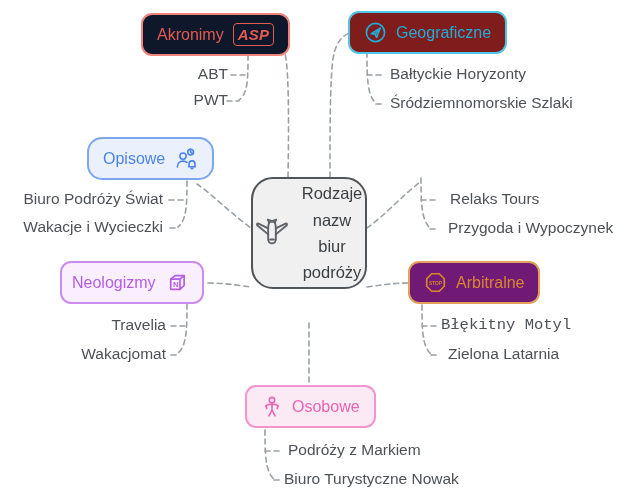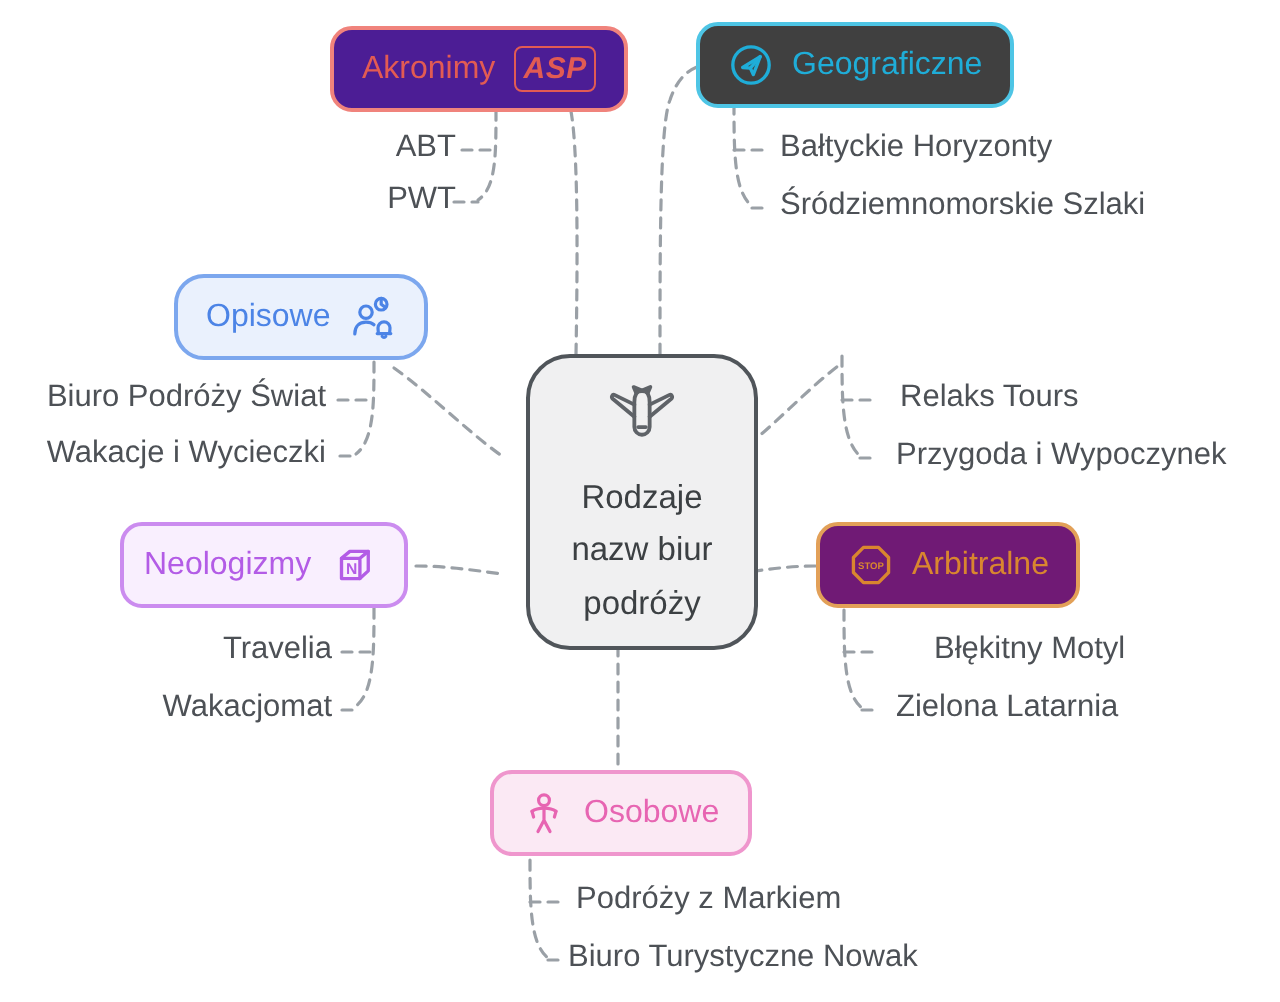--- a/index.html
+++ b/index.html
@@ -7,39 +7,39 @@
   .canvas { position:relative; width:640px; height:501px; background:#ffffff; overflow:hidden; }
 
   svg.connectors { position:absolute; left:0; top:0; width:640px; height:501px; }
   .conn { fill:none; stroke:#9aa0a6; stroke-width:1.6; stroke-dasharray:5 4; stroke-linecap:round; }
 
   .node { position:absolute; display:flex; align-items:center; gap:9px;
           border:2px solid; border-radius:11px; padding:8px 14px;
           font-size:16px; font-weight:500; white-space:nowrap; cursor:pointer; }
   .node .bicon { flex:0 0 auto; display:inline-flex; }
 
-  .c-red    { color:#e25b53; border-color:#f0837c; background:#4c1d95;margin-left:24px; }
-  .c-cyan   { color:#1fadd8; border-color:#4ec5e5; background:#404040; }
+  .c-red    { color:#e25b53; border-color:#f0837c; background:#0f172a; }
+  .c-cyan   { color:#1fadd8; border-color:#4ec5e5; background:#7f1d1d; }
   .c-blue   { color:#4c84e6; border-color:#7ca7ee; background:#eaf1fd;border-radius:15px; }
   .c-green  { color:#3cb07c; border-color:#65c799; background:#e9f8f1; }
   .c-purple { color:#b35ce6; border-color:#cb8cef; background:#f9effe;padding-left:10px; }
   .c-orange { color:#d9862f; border-color:#e2a058; background:#701a75; }
   .c-pink   { color:#e765b2; border-color:#ef96cd; background:#fbe9f4; }
 
   .asp-badge { display:inline-flex; align-items:center; justify-content:center;
                border:1.5px solid currentColor; border-radius:4px;
                font-size:15px; font-weight:700; font-style:italic;
                padding:2px 4px; letter-spacing:.3px; }
 
   .leaf { position:absolute; font-size:15.5px; color:#4d5156; white-space:nowrap; cursor:pointer; }
 
-  .central { position:absolute; left:251px; top:177px; width:116px; height:148px;
+  .central { position:absolute; left:251px; top:177px; width:116px; height:112px;
              background:#f0f0f1; border:2px solid #50555a; border-radius:22px;
-             display:flex; flex-direction:column; align-items:center; justify-content:center;
-             gap:8px; box-sizing:border-box; cursor:pointer;margin-left:12px; }
+             display:flex; flex-direction:row; align-items:center; justify-content:center;
+             gap:8px; box-sizing:border-box; cursor:pointer; }
   .central-label { font-size:16.5px; color:#3c4043; text-align:center; line-height:1.6; width:96px; }
 
   .icon-svg { stroke:currentColor; fill:none; stroke-width:1.6; stroke-linecap:round; stroke-linejoin:round; }
 </style>
 </head>
 <body>
 
 <div class="canvas">
 
   <svg class="connectors" viewBox="0 0 640 501">
@@ -166,19 +166,19 @@
 
   <div class="leaf" style="right:477px; top:190px;">Biuro Podróży Świat</div>
   <div class="leaf" style="right:477px; top:218px;">Wakacje i Wycieczki</div>
 
   <div class="leaf" style="left:450px; top:190px;">Relaks Tours</div>
   <div class="leaf" style="left:448px; top:219px;">Przygoda i Wypoczynek</div>
 
   <div class="leaf" style="right:474px; top:316px;">Travelia</div>
   <div class="leaf" style="right:474px; top:345px;">Wakacjomat</div>
 
-  <div class="leaf" style="left:467px; top:316px;">Błękitny Motyl</div>
+  <div class="leaf" style="left:441px; top:316px;font-family:Liberation Mono, monospace;">Błękitny Motyl</div>
   <div class="leaf" style="left:448px; top:345px;">Zielona Latarnia</div>
 
   <div class="leaf" style="left:288px; top:441px;">Podróży z Markiem</div>
   <div class="leaf" style="left:284px; top:470px;">Biuro Turystyczne Nowak</div>
 
 </div>
 
 </body></html>

